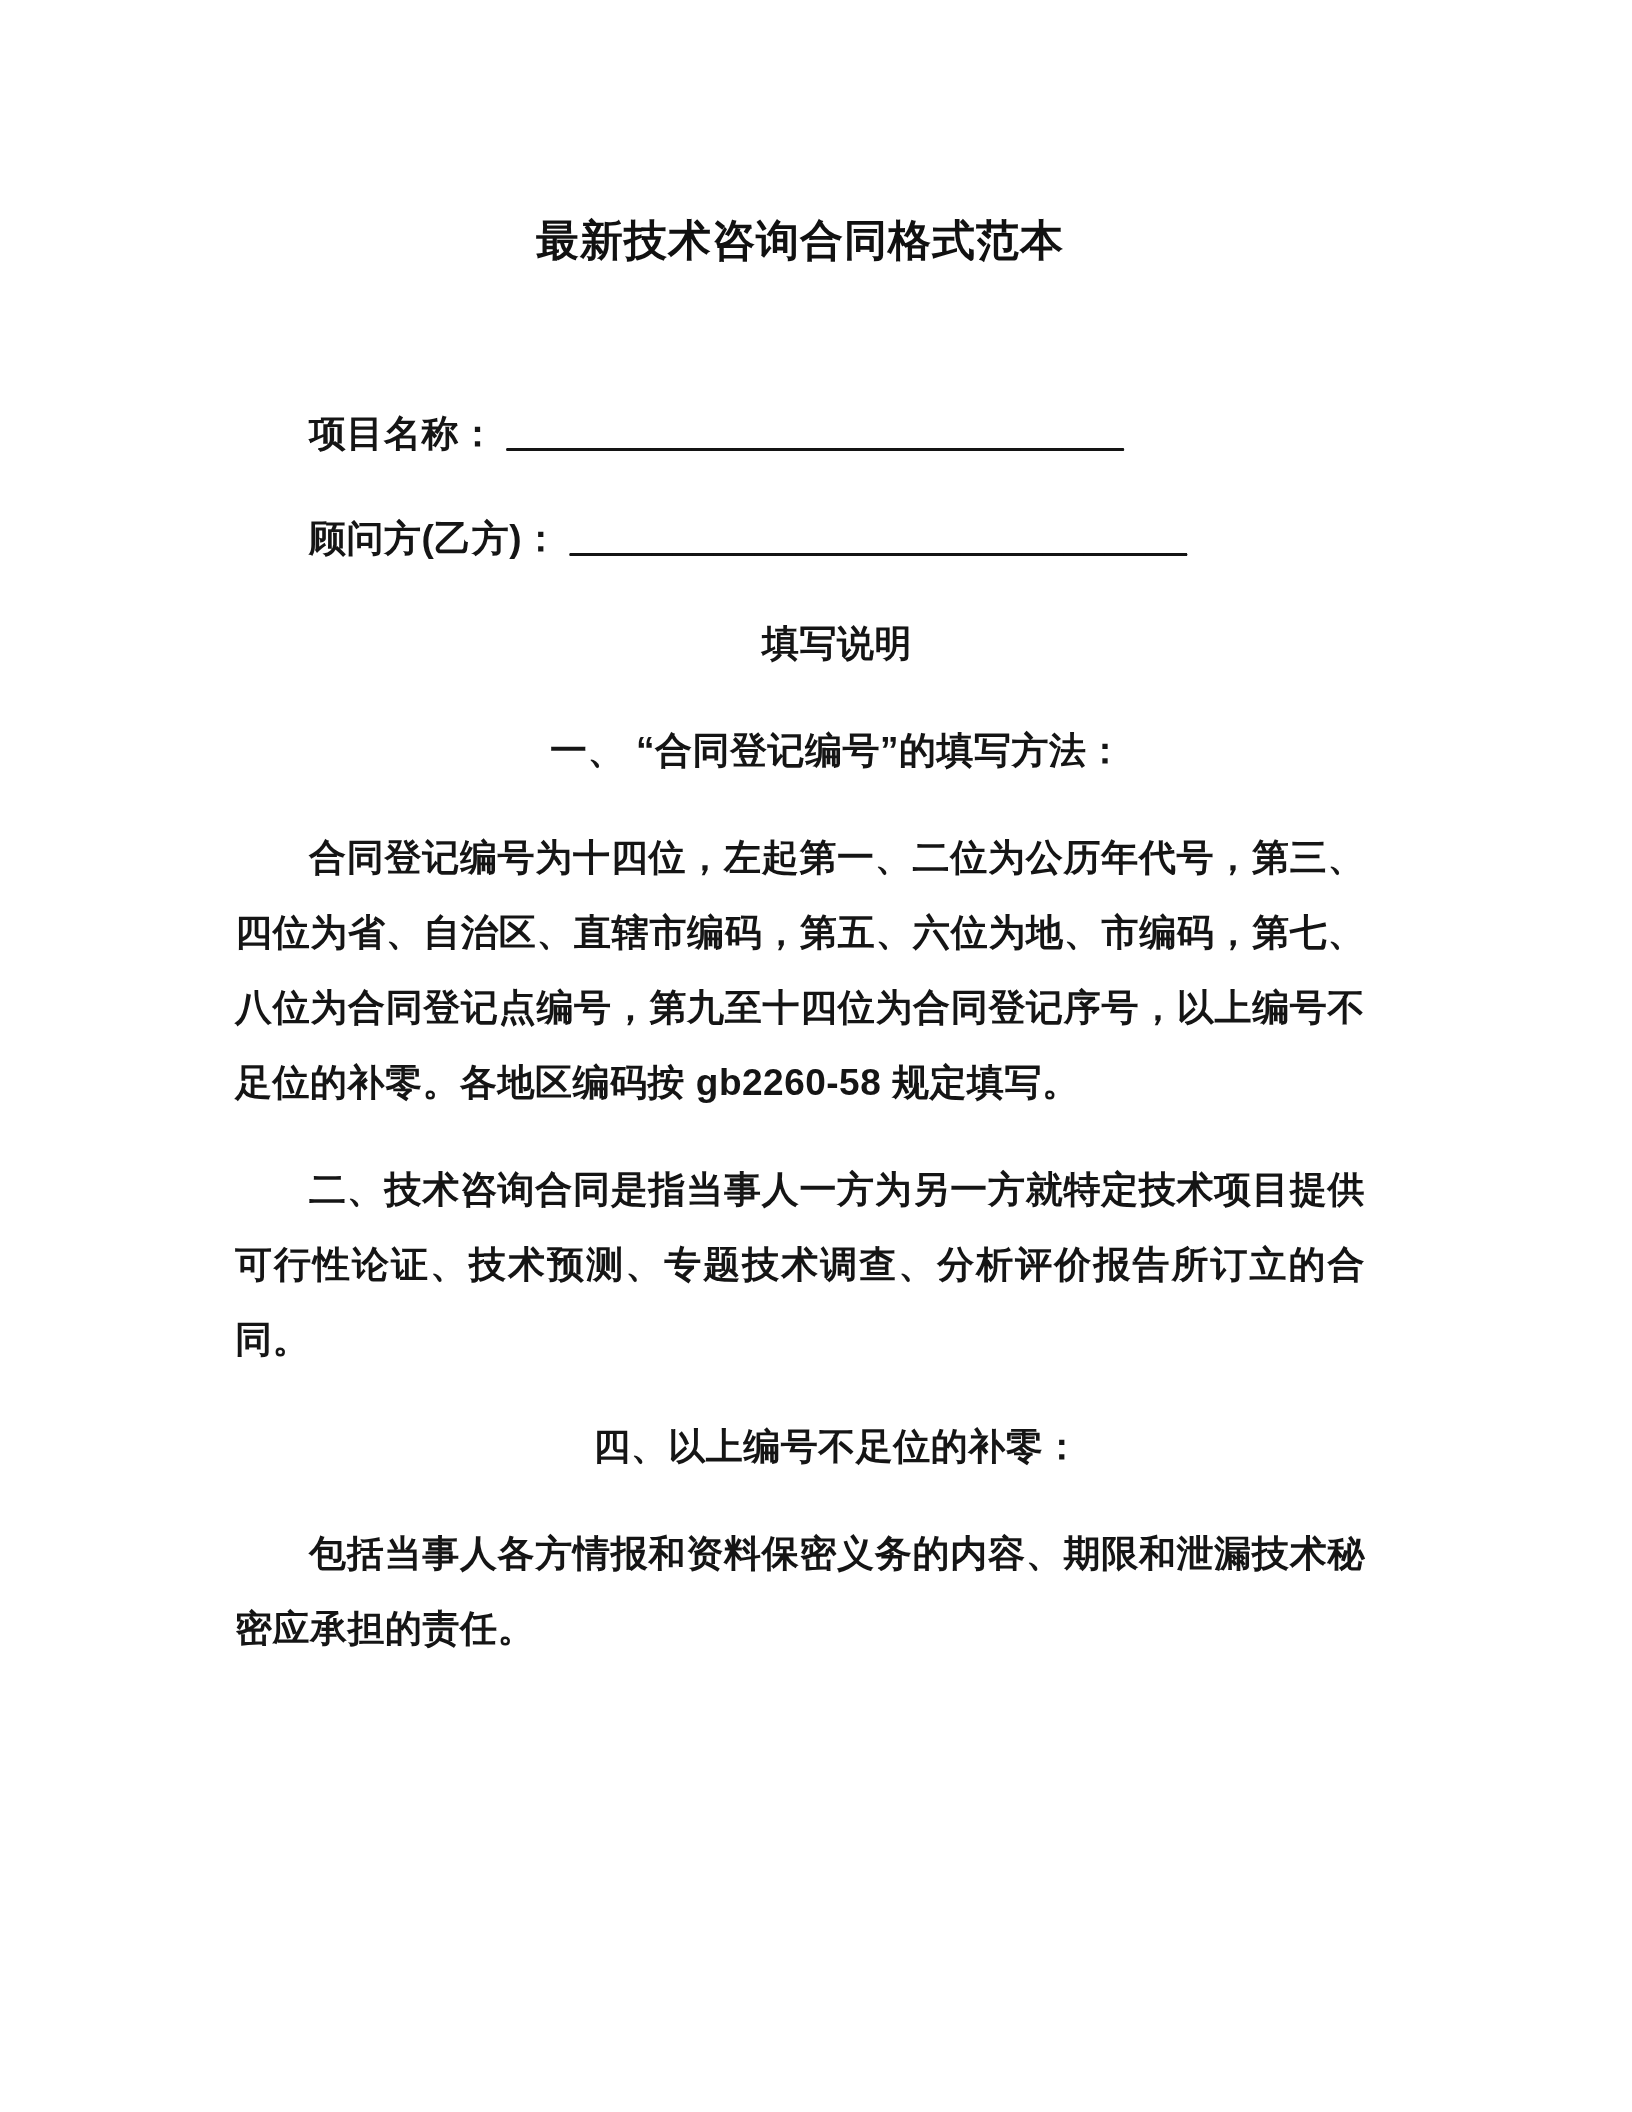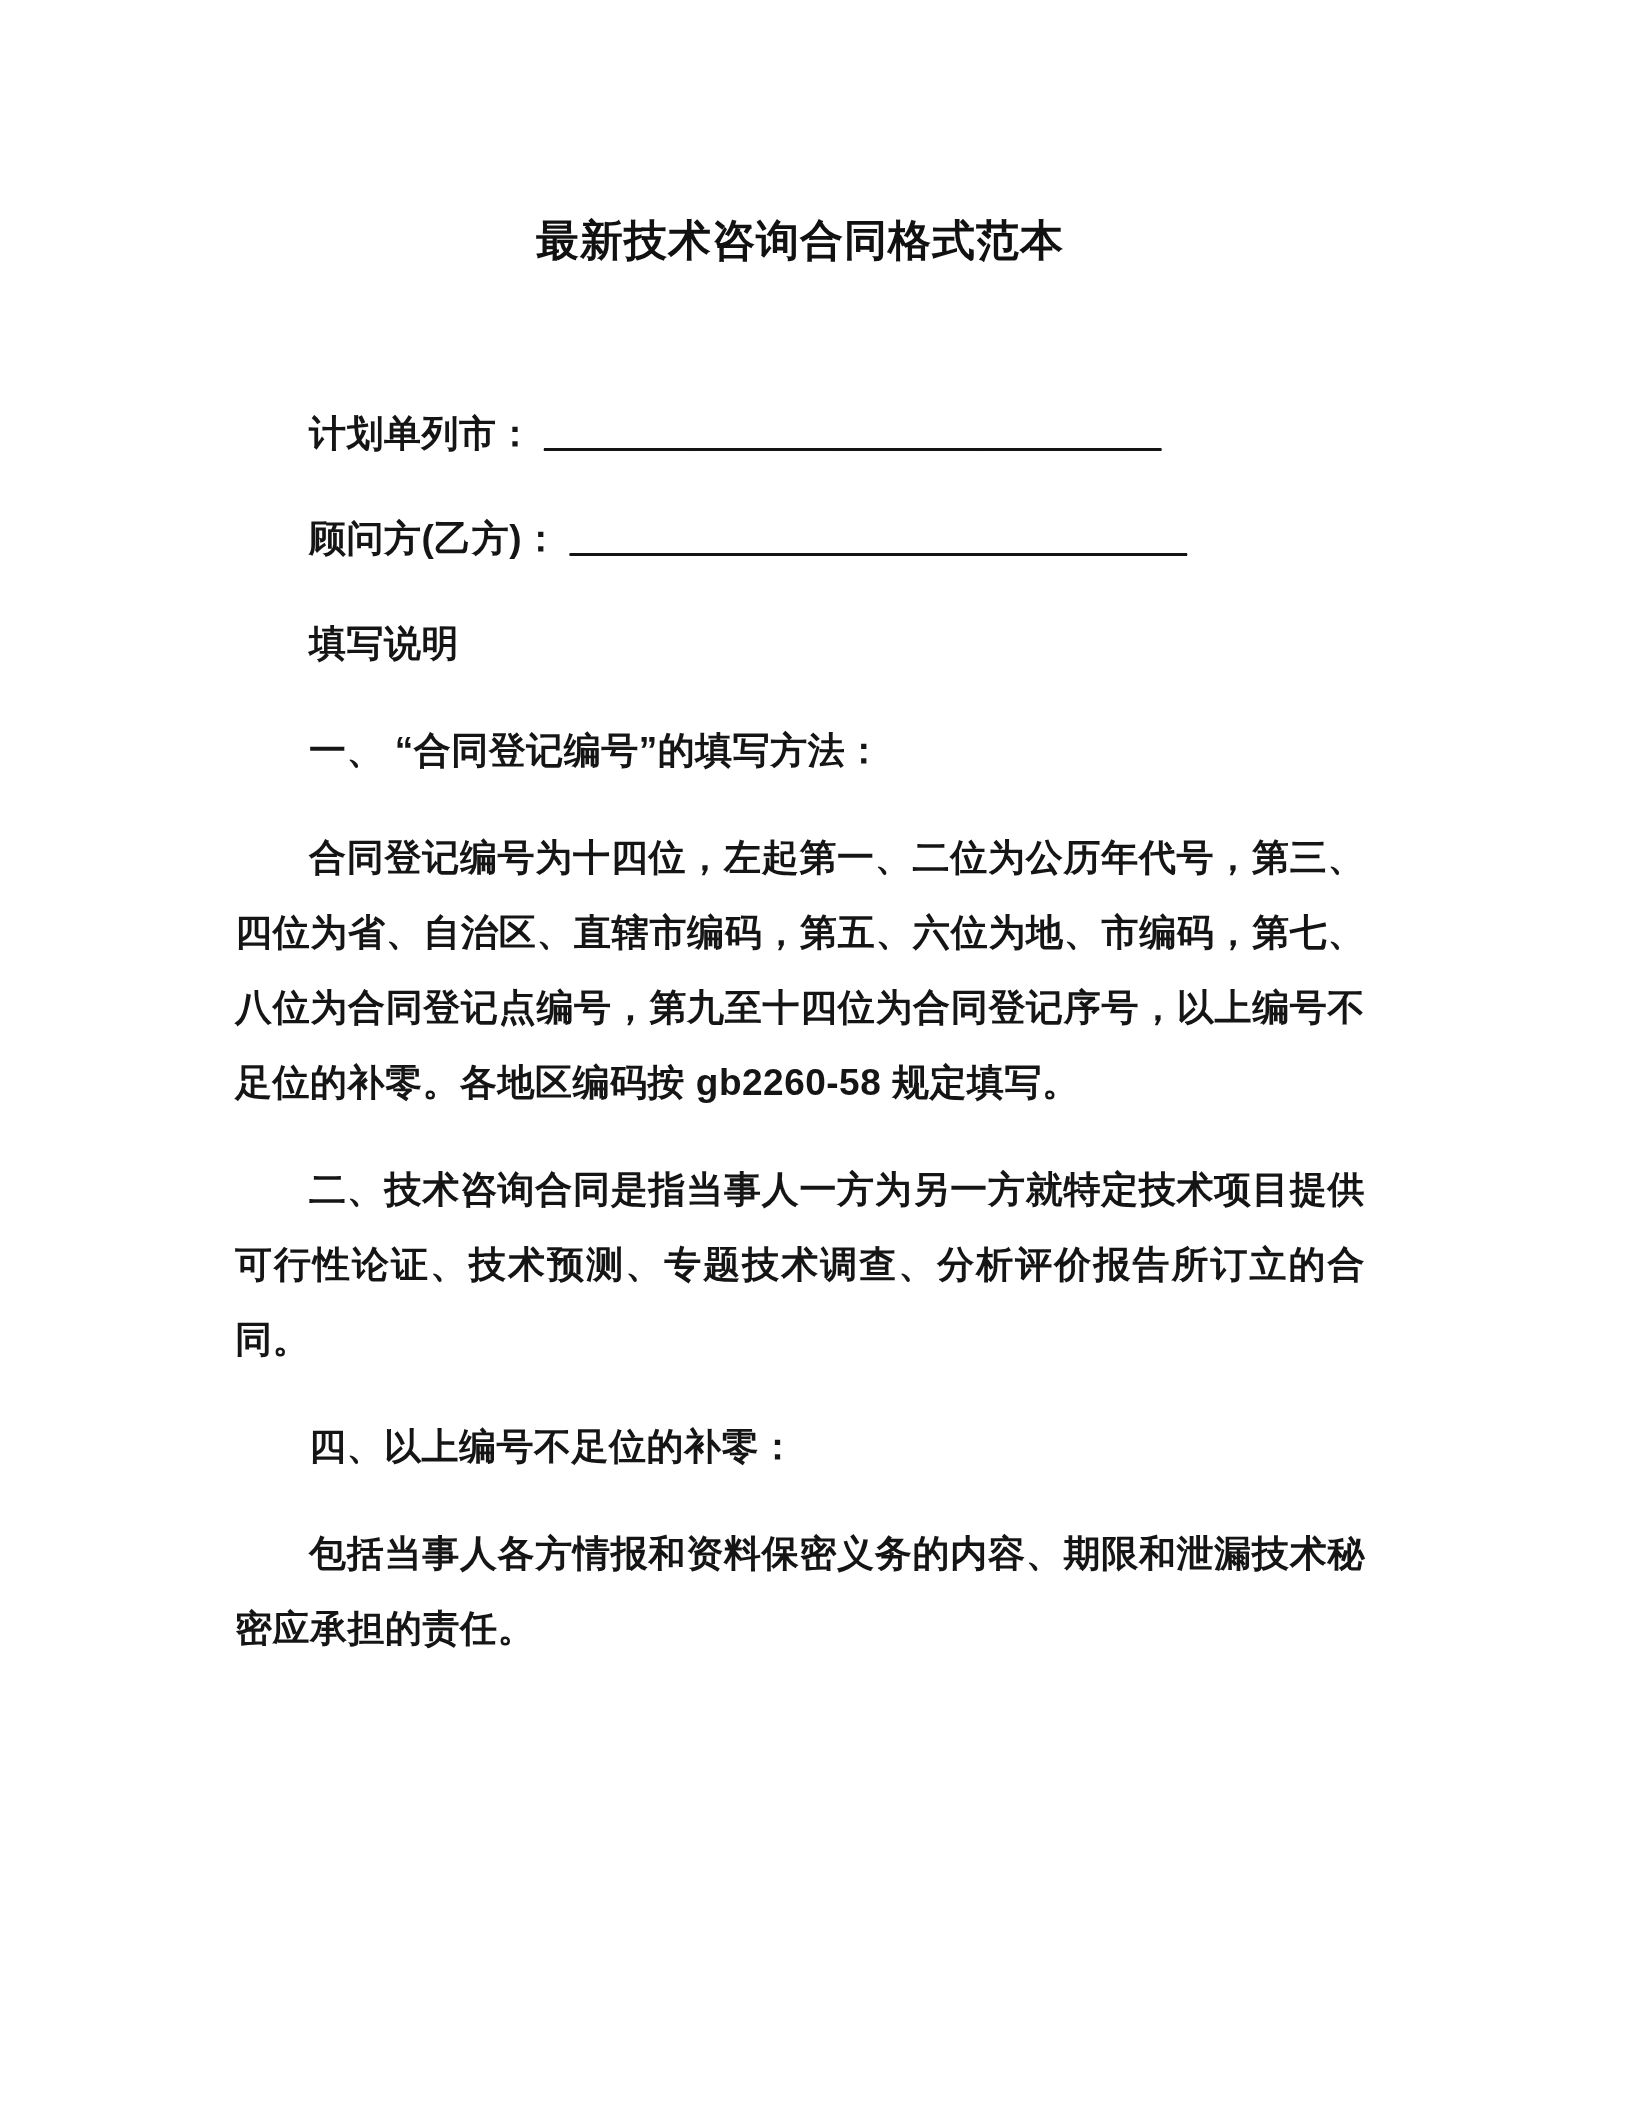--- a/index.html
+++ b/index.html
@@ -45,32 +45,32 @@
   }
   .para {
     margin: 0 0 32px 0;
     font-size: 37px;
     line-height: 75px;
     text-indent: 2em;
     text-align: justify;
     letter-spacing: 0.5px;
   }
   .para.heading {
-    text-align: left;
+    text-align: center;
   }
 </style>
 </head>
 <body>
 
 <div class="page">
 
   <h1 class="title">最新技术咨询合同格式范本</h1>
 
   <p class="field-row">
-    <span>计划单列市：</span><span class="blank">______________________________</span>
+    <span>项目名称：</span><span class="blank">______________________________</span>
   </p>
 
 
   <p class="field-row">
     <span>顾问方(乙方)：</span><span class="blank">______________________________</span>
   </p>
 
   <p class="para heading">填写说明</p>
 
   <p class="para heading">一、 “合同登记编号”的填写方法：</p>

